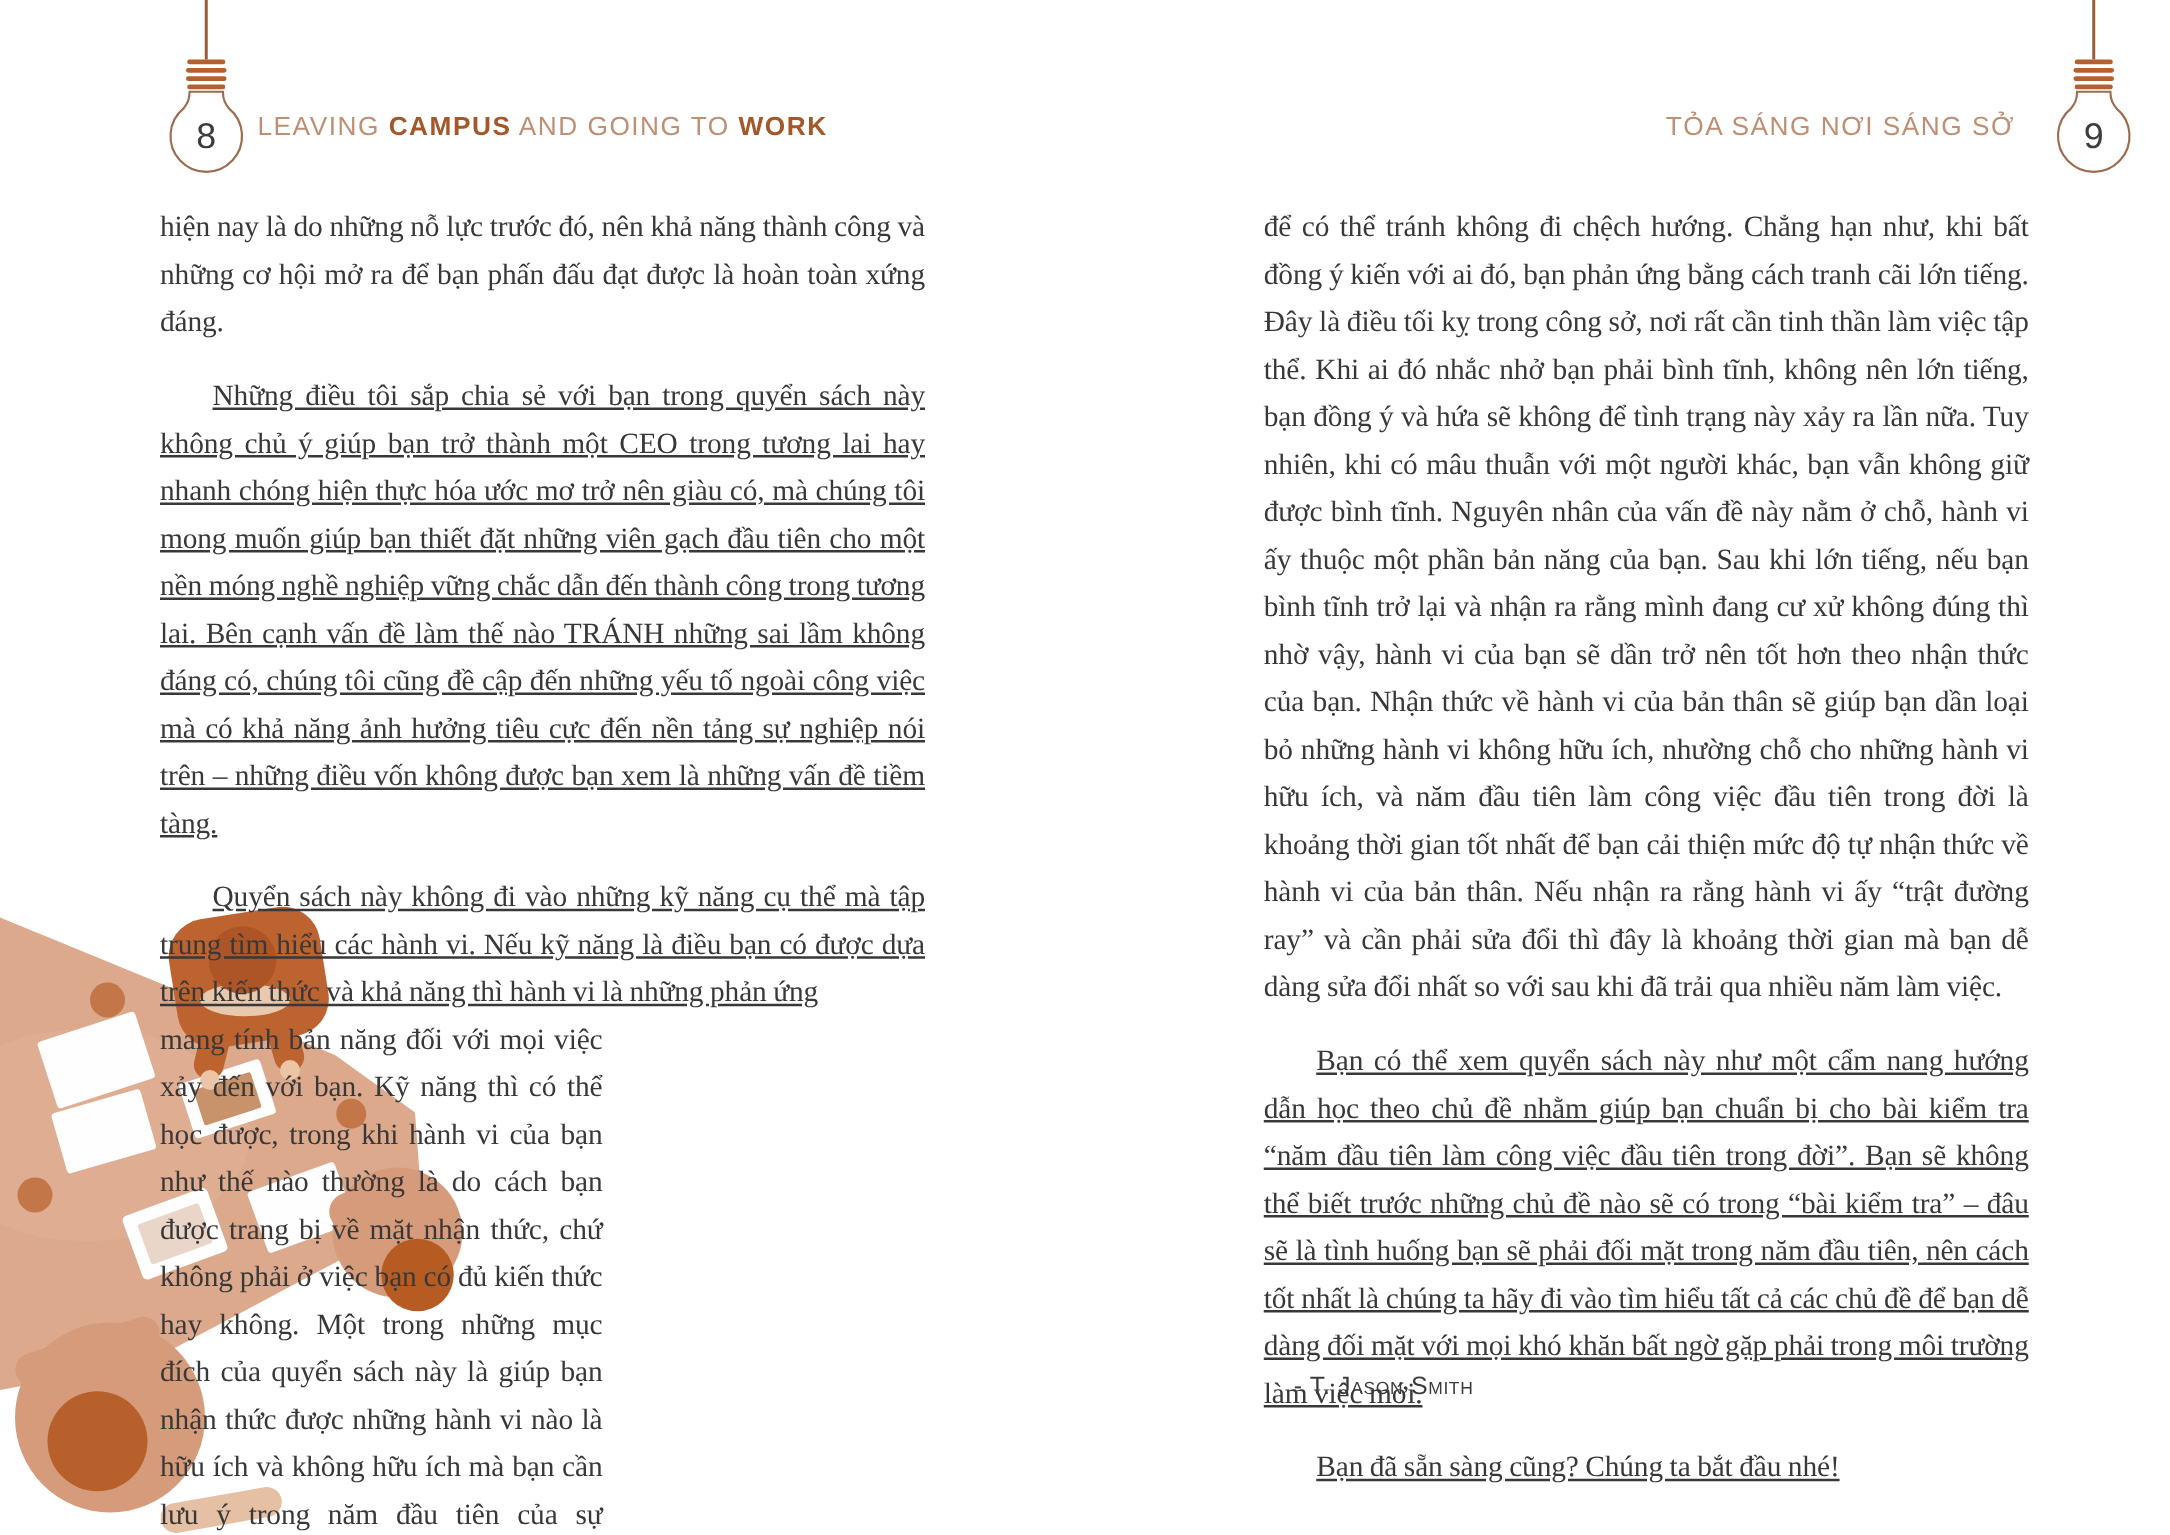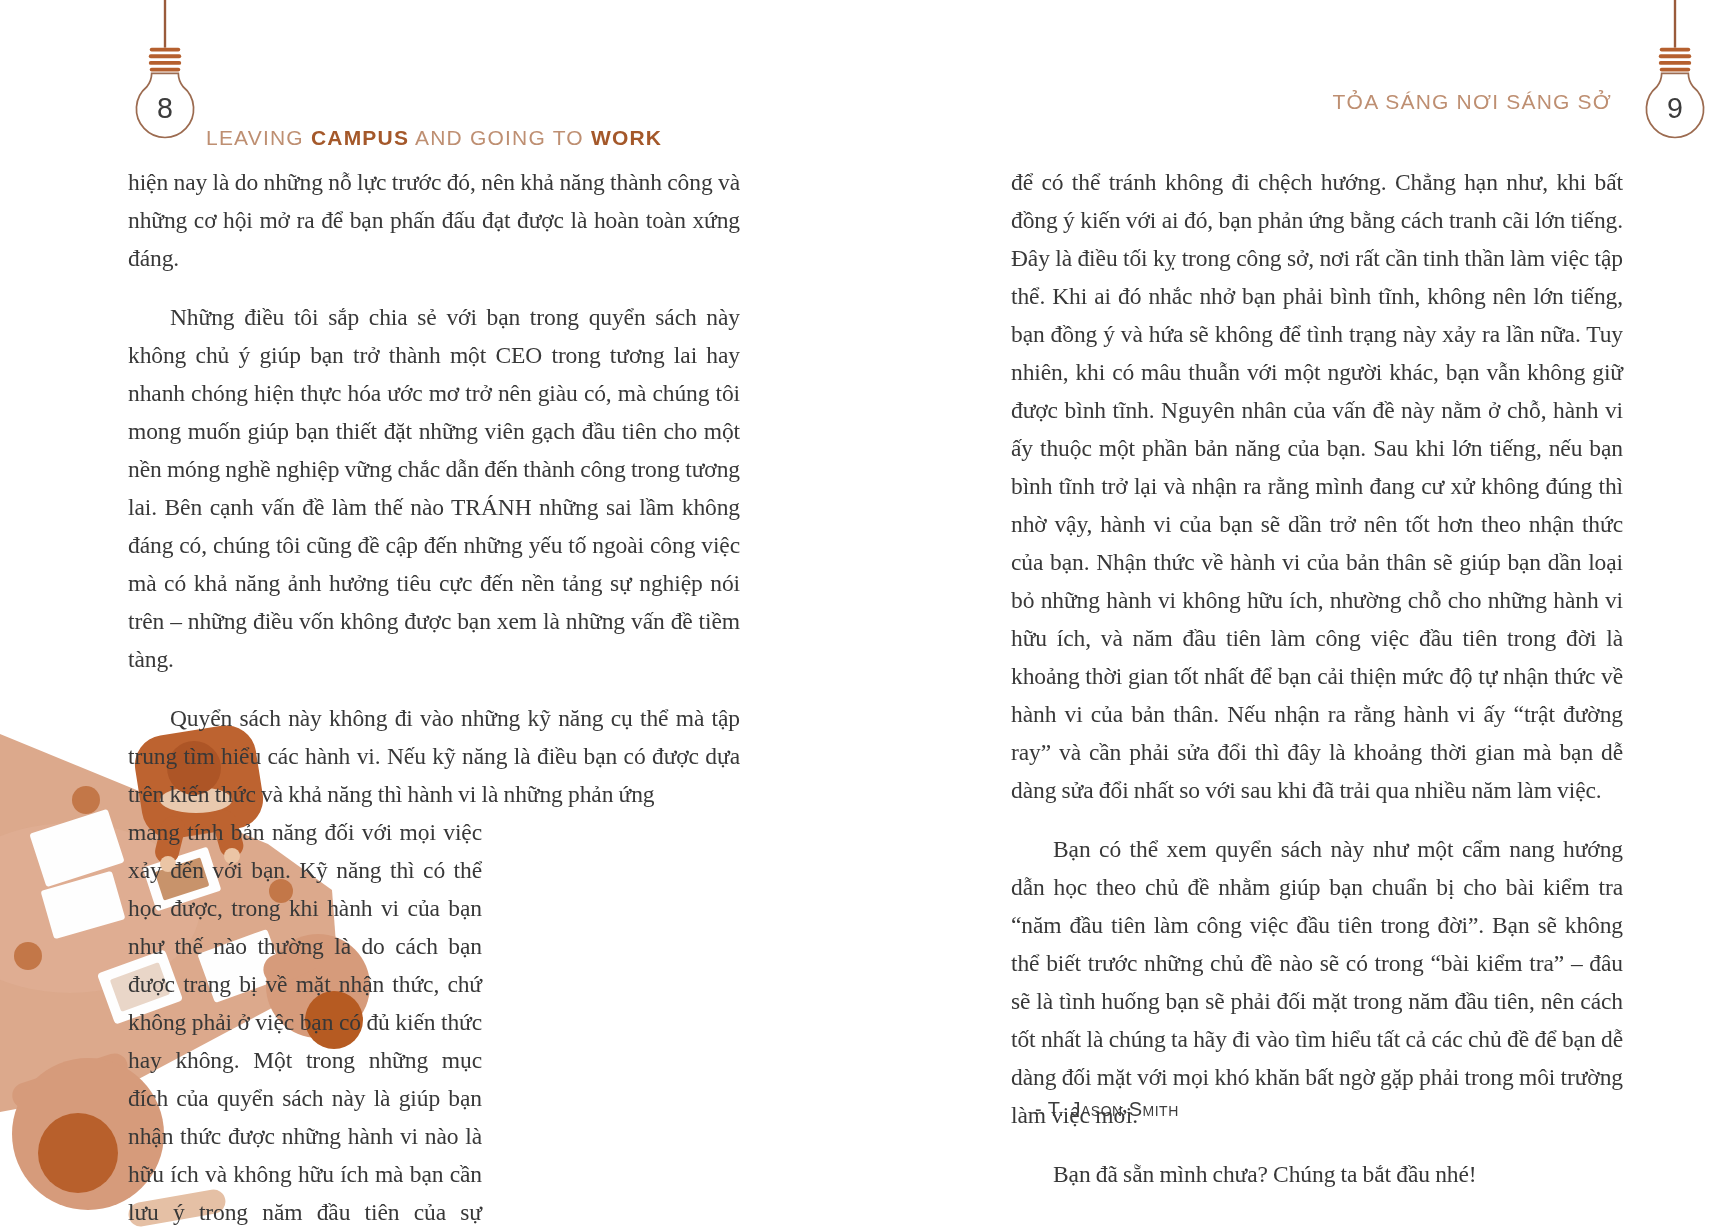--- a/index.html
+++ b/index.html
@@ -13,33 +13,33 @@
 
   
   .bulb{position:absolute;top:0;width:86px;height:143px;z-index:3;}
   .running-head{
     position:absolute;top:90px;
     font-family:"Liberation Sans","DejaVu Sans",sans-serif;
     font-size:21px;letter-spacing:1.2px;color:#be8f72;z-index:3;
     white-space:nowrap;
   }
   .running-head .seg-bold{font-weight:700;color:#a4582a;}
-  .rh-left{left:206px;margin-top:36px;}
+  .rh-left{left:206px;}
   .rh-right{left:1080px;width:532px;text-align:right;}
 
   
   .text-col{
     position:absolute;top:163px;z-index:2;
     font-size:23.5px;line-height:38px;color:#383838;
     text-align:justify;letter-spacing:-0.1px;word-spacing:-0.5px;
   }
   .col-left{left:128px;width:612px;}
   .col-right{left:1011px;width:612px;}
   .text-col p{margin:0 0 21px 0;}
-  .indent{text-indent:42px;}
+  .indent{text-indent:42px;text-decoration:underline;}
   .no-bottom{margin-bottom:0 !important;}
   .wrap-narrow{margin-left:258px;width:354px;text-align:justify;}
 
   .signature{
     position:absolute;top:1098px;left:1035px;width:676px;z-index:2;
     text-align:left;font-family:"Liberation Sans","DejaVu Sans",sans-serif;
     font-variant:small-caps;font-size:20px;color:#3c3c3c;letter-spacing:0.5px;
   }
 
   
@@ -123,19 +123,19 @@
         <rect x="28" y="64" width="34" height="4" rx="2"></rect>
         <rect x="29" y="71" width="32" height="4" rx="2"></rect>
       </g>
       <path d="M31,77 L59,77 C59,84 61,87 64,91 A30,30 0 1 1 26,91 C29,87 31,84 31,77 Z" fill="#ffffff" stroke="#9c6b50" stroke-width="1.8"></path>
       <text x="45" y="124" text-anchor="middle" font-family="Liberation Sans, DejaVu Sans, sans-serif" font-size="30" fill="#3c3c3c">9</text>
     </svg>
 
     <div class="text-col col-right">
       <p>để có thể tránh không đi chệch hướng. Chẳng hạn như, khi bất đồng ý kiến với ai đó, bạn phản ứng bằng cách tranh cãi lớn tiếng. Đây là điều tối kỵ trong công sở, nơi rất cần tinh thần làm việc tập thể. Khi ai đó nhắc nhở bạn phải bình tĩnh, không nên lớn tiếng, bạn đồng ý và hứa sẽ không để tình trạng này xảy ra lần nữa. Tuy nhiên, khi có mâu thuẫn với một người khác, bạn vẫn không giữ được bình tĩnh. Nguyên nhân của vấn đề này nằm ở chỗ, hành vi ấy thuộc một phần bản năng của bạn. Sau khi lớn tiếng, nếu bạn bình tĩnh trở lại và nhận ra rằng mình đang cư xử không đúng thì nhờ vậy, hành vi của bạn sẽ dần trở nên tốt hơn theo nhận thức của bạn. Nhận thức về hành vi của bản thân sẽ giúp bạn dần loại bỏ những hành vi không hữu ích, nhường chỗ cho những hành vi hữu ích, và năm đầu tiên làm công việc đầu tiên trong đời là khoảng thời gian tốt nhất để bạn cải thiện mức độ tự nhận thức về hành vi của bản thân. Nếu nhận ra rằng hành vi ấy “trật đường ray” và cần phải sửa đổi thì đây là khoảng thời gian mà bạn dễ dàng sửa đổi nhất so với sau khi đã trải qua nhiều năm làm việc.</p>
       <p class="indent">Bạn có thể xem quyển sách này như một cẩm nang hướng dẫn học theo chủ đề nhằm giúp bạn chuẩn bị cho bài kiểm tra “năm đầu tiên làm công việc đầu tiên trong đời”. Bạn sẽ không thể biết trước những chủ đề nào sẽ có trong “bài kiểm tra” – đâu sẽ là tình huống bạn sẽ phải đối mặt trong năm đầu tiên, nên cách tốt nhất là chúng ta hãy đi vào tìm hiểu tất cả các chủ đề để bạn dễ dàng đối mặt với mọi khó khăn bất ngờ gặp phải trong môi trường làm việc mới.</p>
-      <p class="indent" style="text-align:left">Bạn đã sẵn mình chưa? Chúng ta bắt đầu nhé!</p>
+      <p class="indent" style="text-align:left">Bạn đã sẵn sàng cũng? Chúng ta bắt đầu nhé!</p>
     </div>
 
     <div class="signature">- T. Jason Smith</div>
   </div>
 
 </div>
 
 </body></html>

